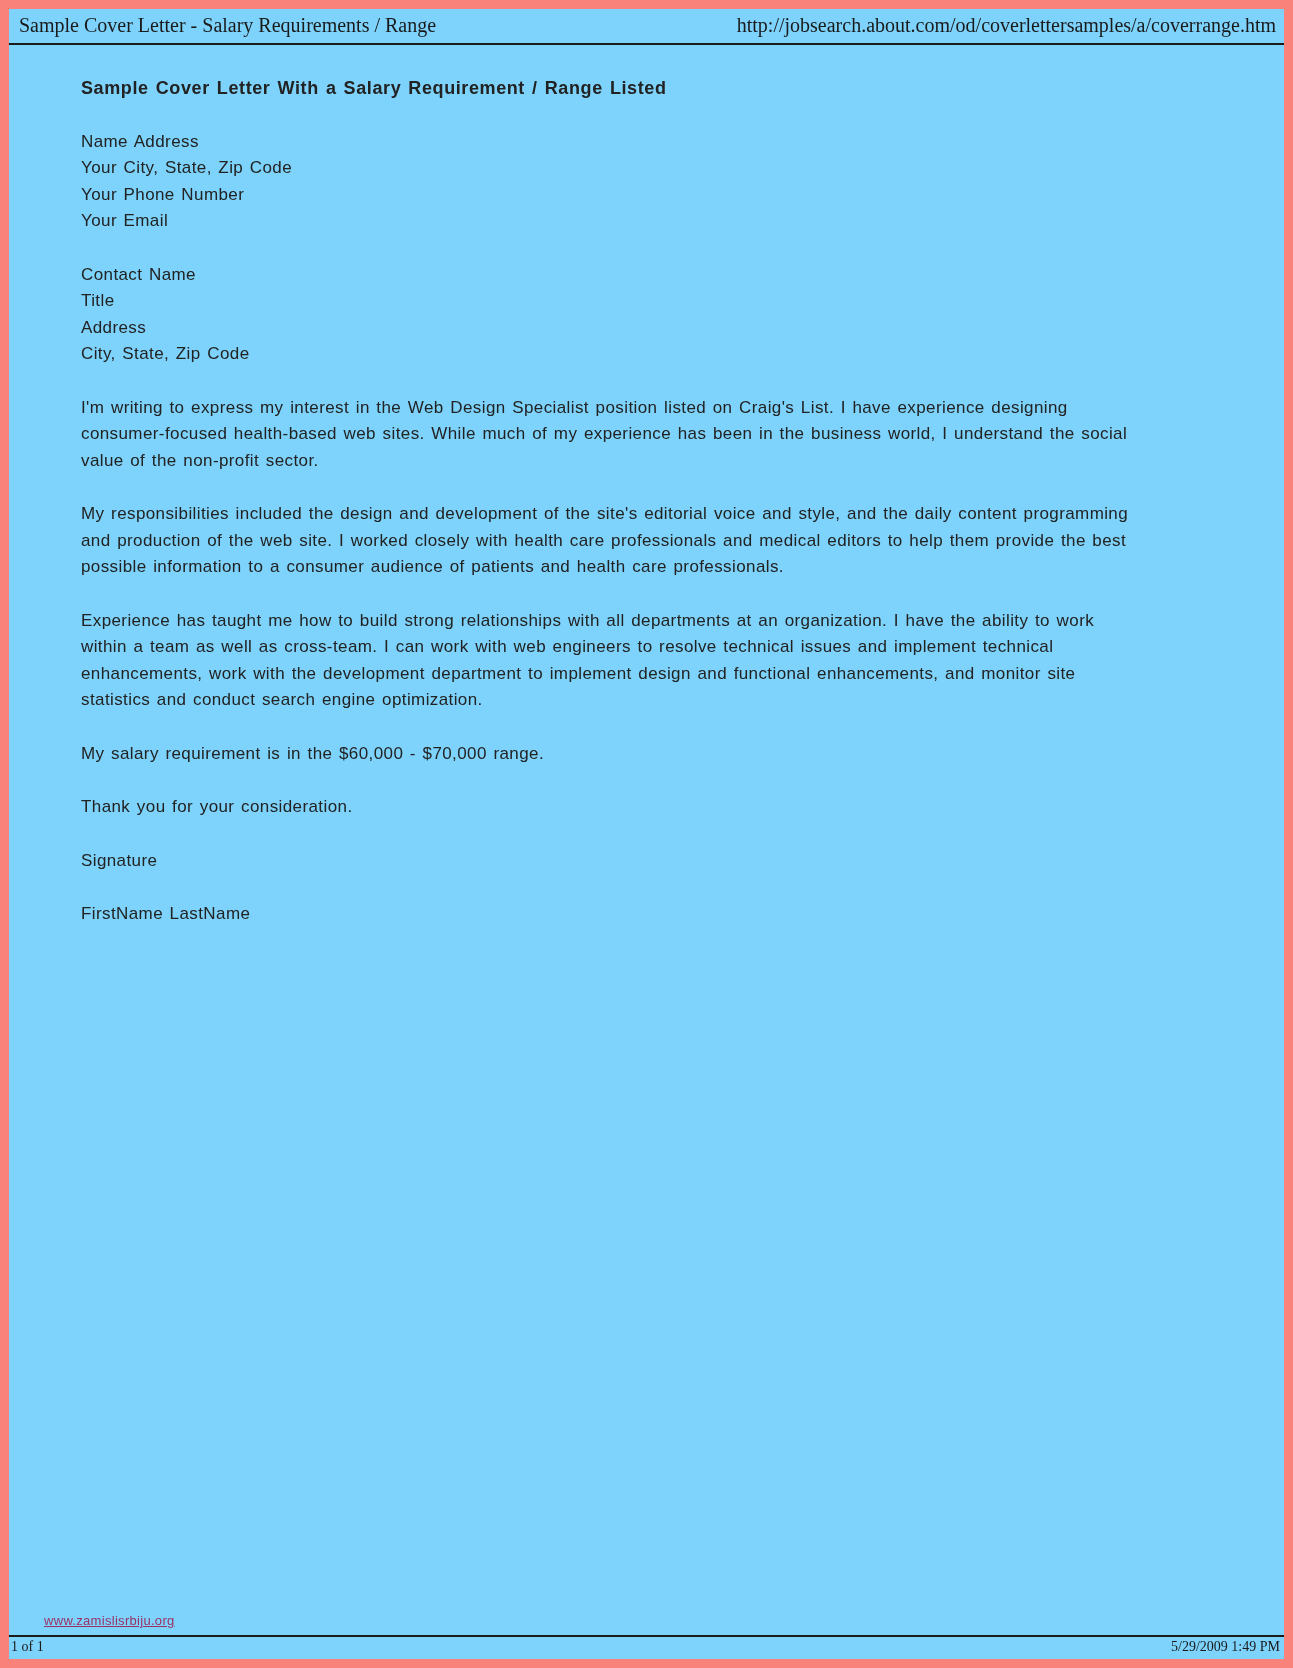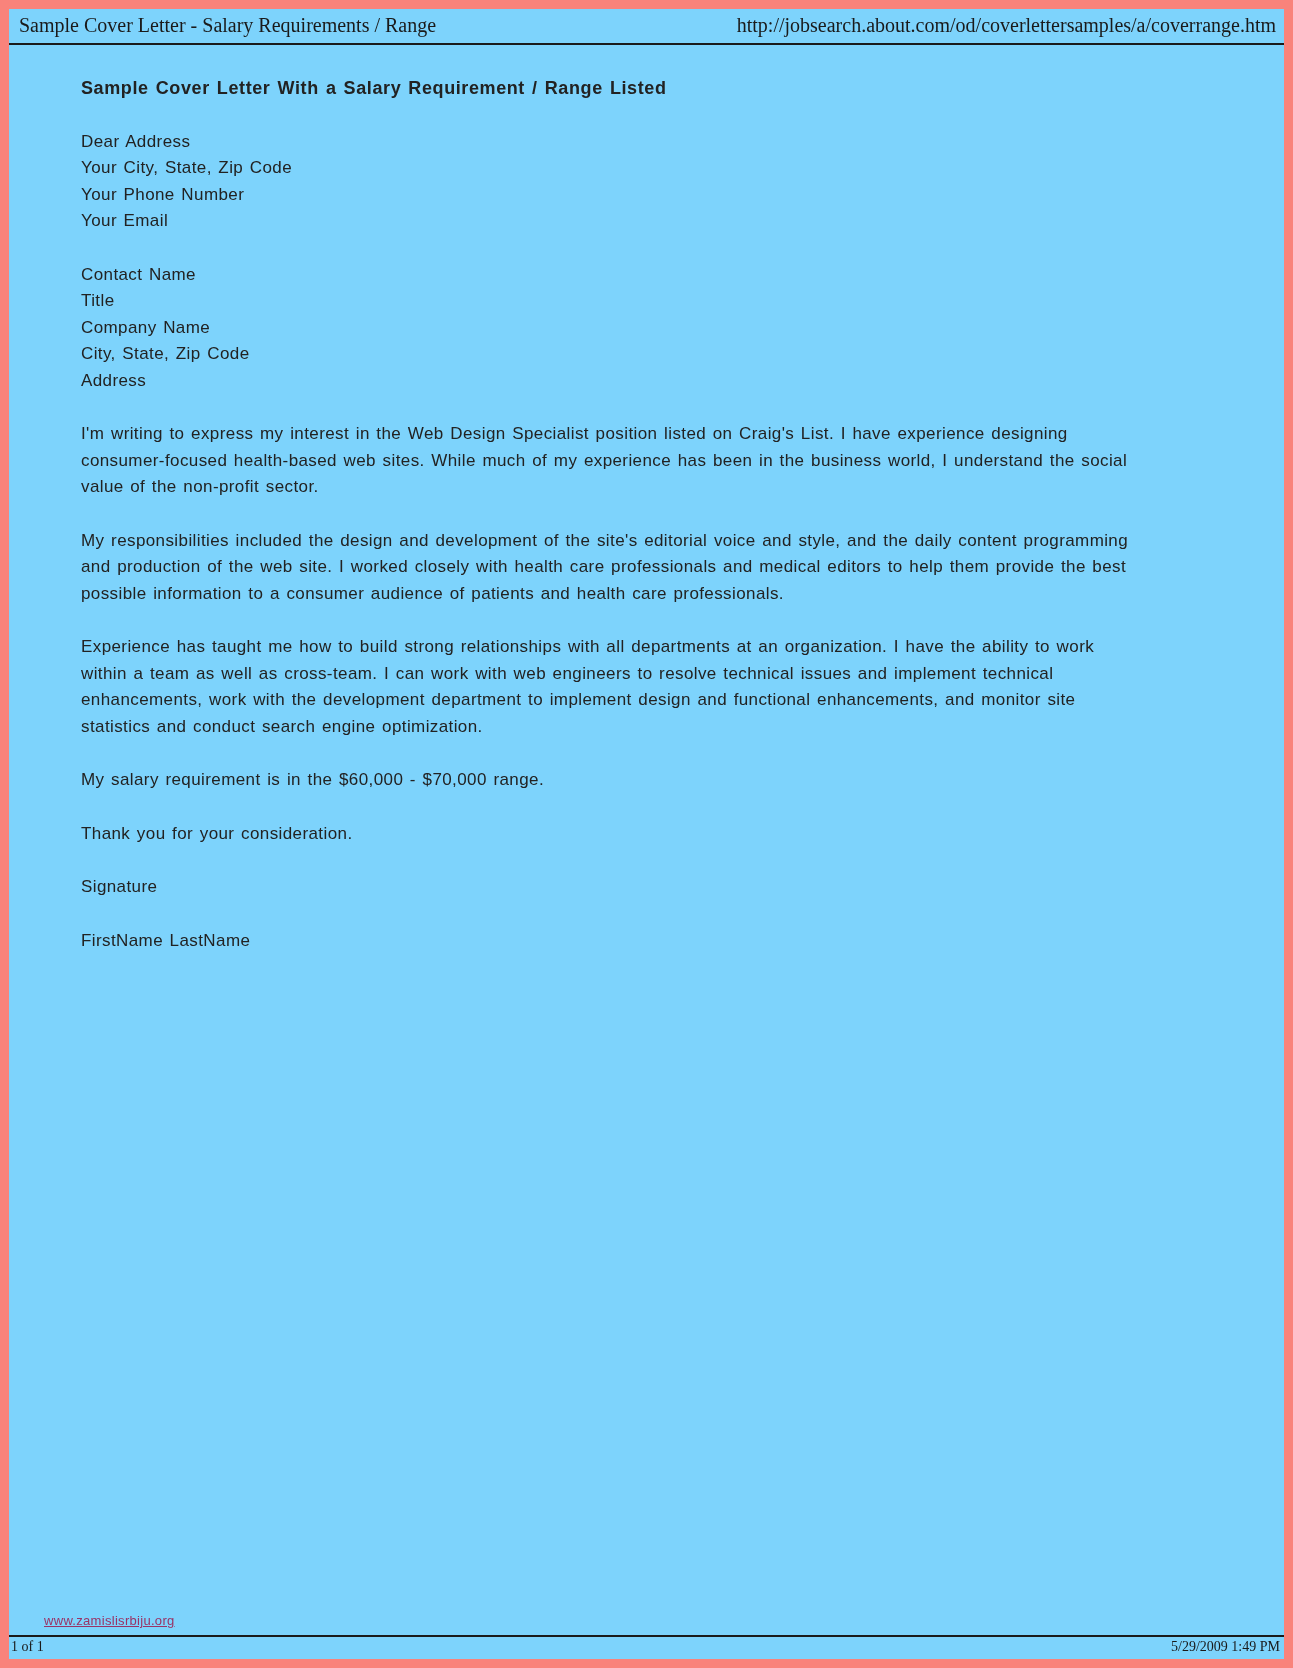--- a/index.html
+++ b/index.html
@@ -77,32 +77,31 @@
   <div class="print-header">
     <span class="hdr-title">Sample Cover Letter - Salary Requirements / Range</span>
     <span class="hdr-url">http://jobsearch.about.com/od/coverlettersamples/a/coverrange.htm</span>
   </div>
 
   <div class="content">
 
     <div class="letter-title">Sample Cover Letter With a Salary Requirement /  Range Listed</div>
 
     <div class="block">
-      <span class="addr-line">Dear Address</span>
+      <span class="addr-line">Name Address</span>
       <span class="addr-line">Your City, State, Zip Code</span>
       <span class="addr-line">Your Phone Number</span>
       <span class="addr-line">Your Email</span>
     </div>
 
     <div class="block">
       <span class="addr-line">Contact Name</span>
       <span class="addr-line">Title</span>
-      <span class="addr-line">Company Name</span>
+      <span class="addr-line">Address</span>
       <span class="addr-line">City, State, Zip Code</span>
-      <span class="addr-line">Address</span>
     </div>
 
 
     <p class="para">I'm writing to express my interest in the Web Design Specialist position listed on Craig's List. I have experience designing consumer-focused health-based web sites. While much of my experience has been in the business world, I understand the social value of the non-profit sector.</p>
     <p class="para">My responsibilities included the design and development of the site's editorial voice and style, and the daily content programming and production of the web site. I worked closely with health care professionals and medical editors to help them provide the best possible information to a consumer audience of patients and health care professionals.</p>
     <p class="para">Experience has taught me how to build strong relationships with all departments at an organization. I have the ability to work within a team as well as cross-team. I can work with web engineers to resolve technical issues and implement technical enhancements, work with the development department to implement design and functional enhancements, and monitor site statistics and conduct search engine optimization.</p>
 
     <div class="block">My salary requirement is in the $60,000 - $70,000 range.</div>
 
     <div class="block">Thank you for your consideration.</div>

